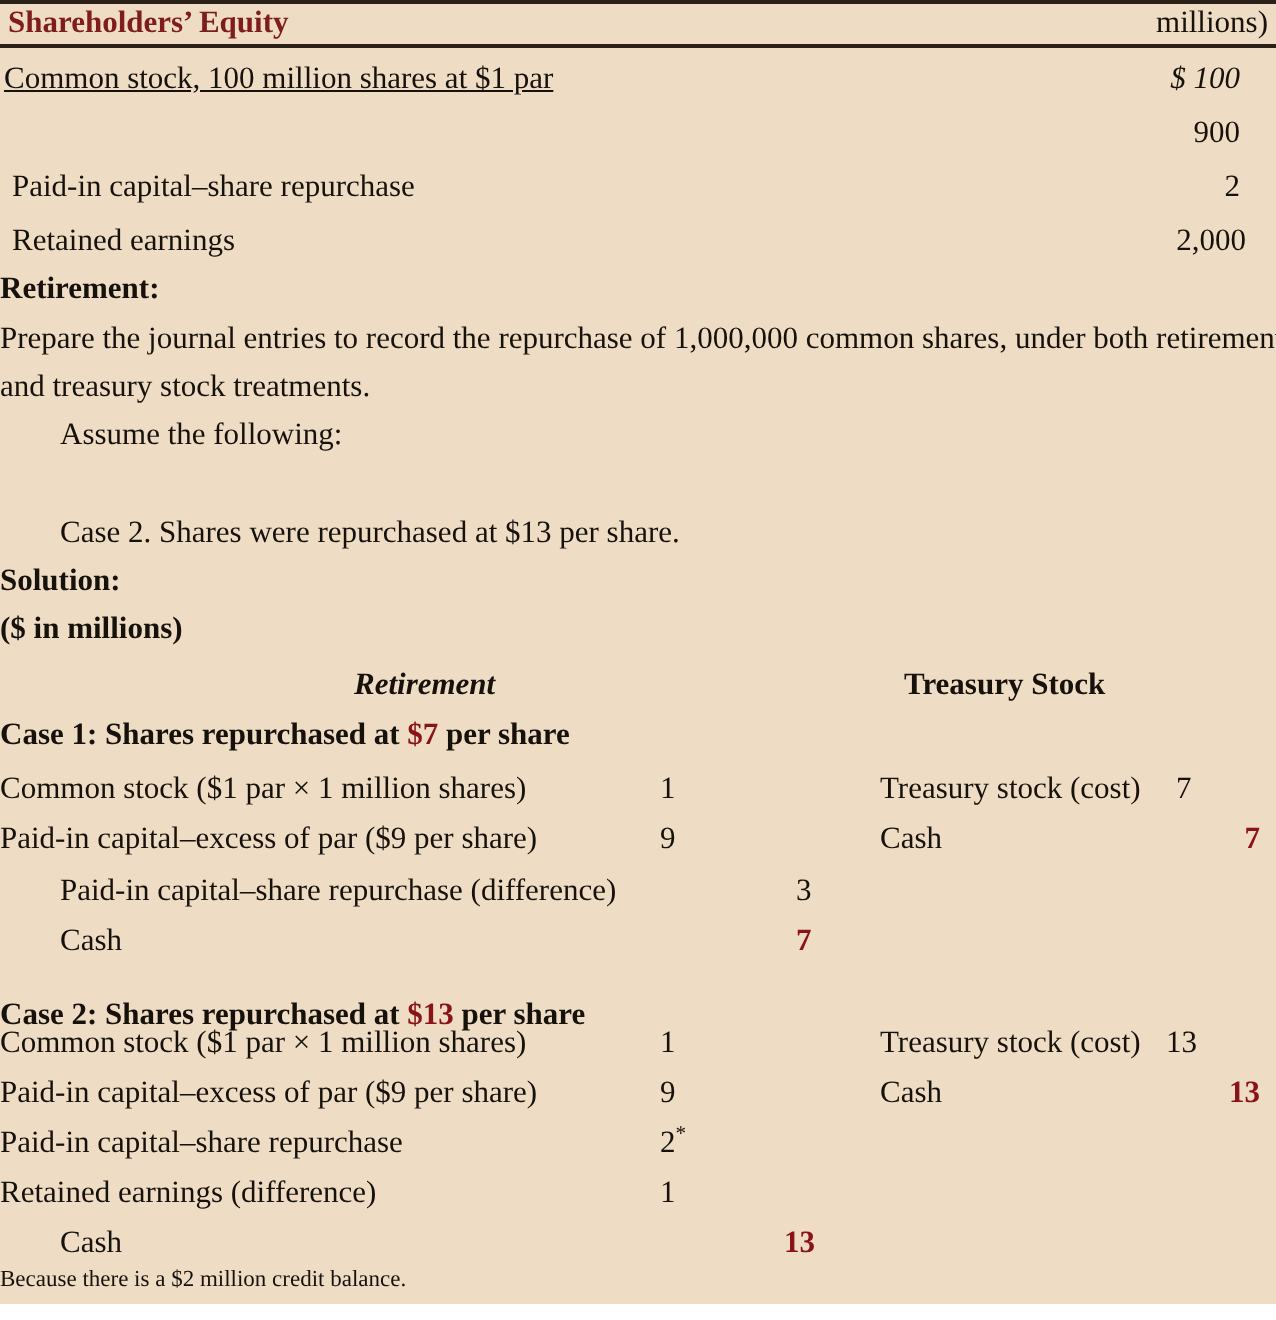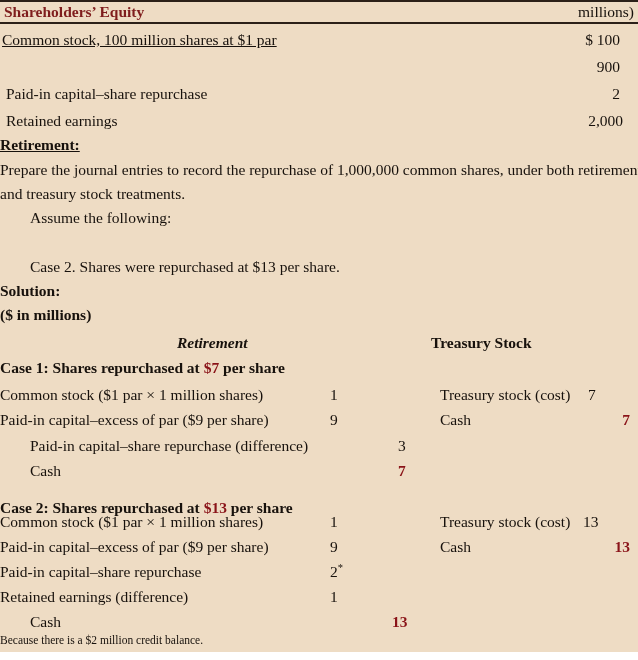--- a/index.html
+++ b/index.html
@@ -103,36 +103,36 @@
   <div class="panel">
 
     <div class="eqhead">
       <span class="t">Shareholders’ Equity</span>
       <span class="u">millions)</span>
     </div>
     <div class="rule" style="top:20px;"></div>
 
     <div class="row" style="top:24px;">
       <span class="lbl" style="left:2px;text-decoration:underline;">Common stock, 100 million shares at $1 par</span>
-      <span class="num" style="right:18px;">$  100</span>
+      <span class="num" style="right:18px;font-style:italic;">$  100</span>
     </div>
     <div class="row" style="top:51px;">
       <span class="num" style="right:18px;">900</span>
     </div>
     <div class="row" style="top:78px;">
       <span class="lbl" style="left:6px;">Paid-in capital–share repurchase</span>
       <span class="num" style="right:18px;">2</span>
     </div>
     <div class="row" style="top:105px;">
       <span class="lbl" style="left:6px;">Retained earnings</span>
       <span class="num" style="right:15px;margin-left:33px;">2,000</span>
     </div>
 
     <div class="row" style="top:129px;">
-      <span class="lbl bold" style="left:0px;text-decoration:underline;">Retirement:</span>
+      <span class="lbl bold" style="left:0px;">Retirement:</span>
     </div>
     <div class="row" style="top:154px;">
       <span class="lbl" style="left:0px;">Prepare the journal entries to record the repurchase of 1,000,000 common shares, under both retirement</span>
     </div>
     <div class="row" style="top:178px;">
       <span class="lbl" style="left:0px;">and treasury stock treatments.</span>
     </div>
     <div class="row" style="top:202px;">
       <span class="lbl" style="left:30px;">Assume the following:</span>
     </div>
@@ -142,21 +142,21 @@
 
     <div class="row" style="top:275px;">
       <span class="lbl bold" style="left:0px;">Solution:</span>
     </div>
     <div class="row" style="top:299px;padding-left:16px;">
       <span class="lbl bold" style="left:0px;">($ in millions)</span>
     </div>
 
     <div class="row" style="top:327px;">
       <span class="lbl bold" style="left:177px;font-style:italic;">Retirement</span>
-      <span class="lbl bold" style="left:431px;">Treasury Stock</span>
+      <span class="lbl bold" style="left:452px;">Treasury Stock</span>
     </div>
 
     <div class="row" style="top:352px;">
       <span class="lbl bold" style="left:0px;"><span>Case 1: Shares repurchased at </span><span class="red">$7</span><span> per share</span></span>
     </div>
 
     <div class="row" style="top:379px;">
       <span class="lbl" style="left:0px;">Common stock ($1 par × 1 million shares)</span>
       <span class="num" style="left:330px;">1</span>
       <span class="lbl" style="left:440px;">Treasury stock (cost)</span>

